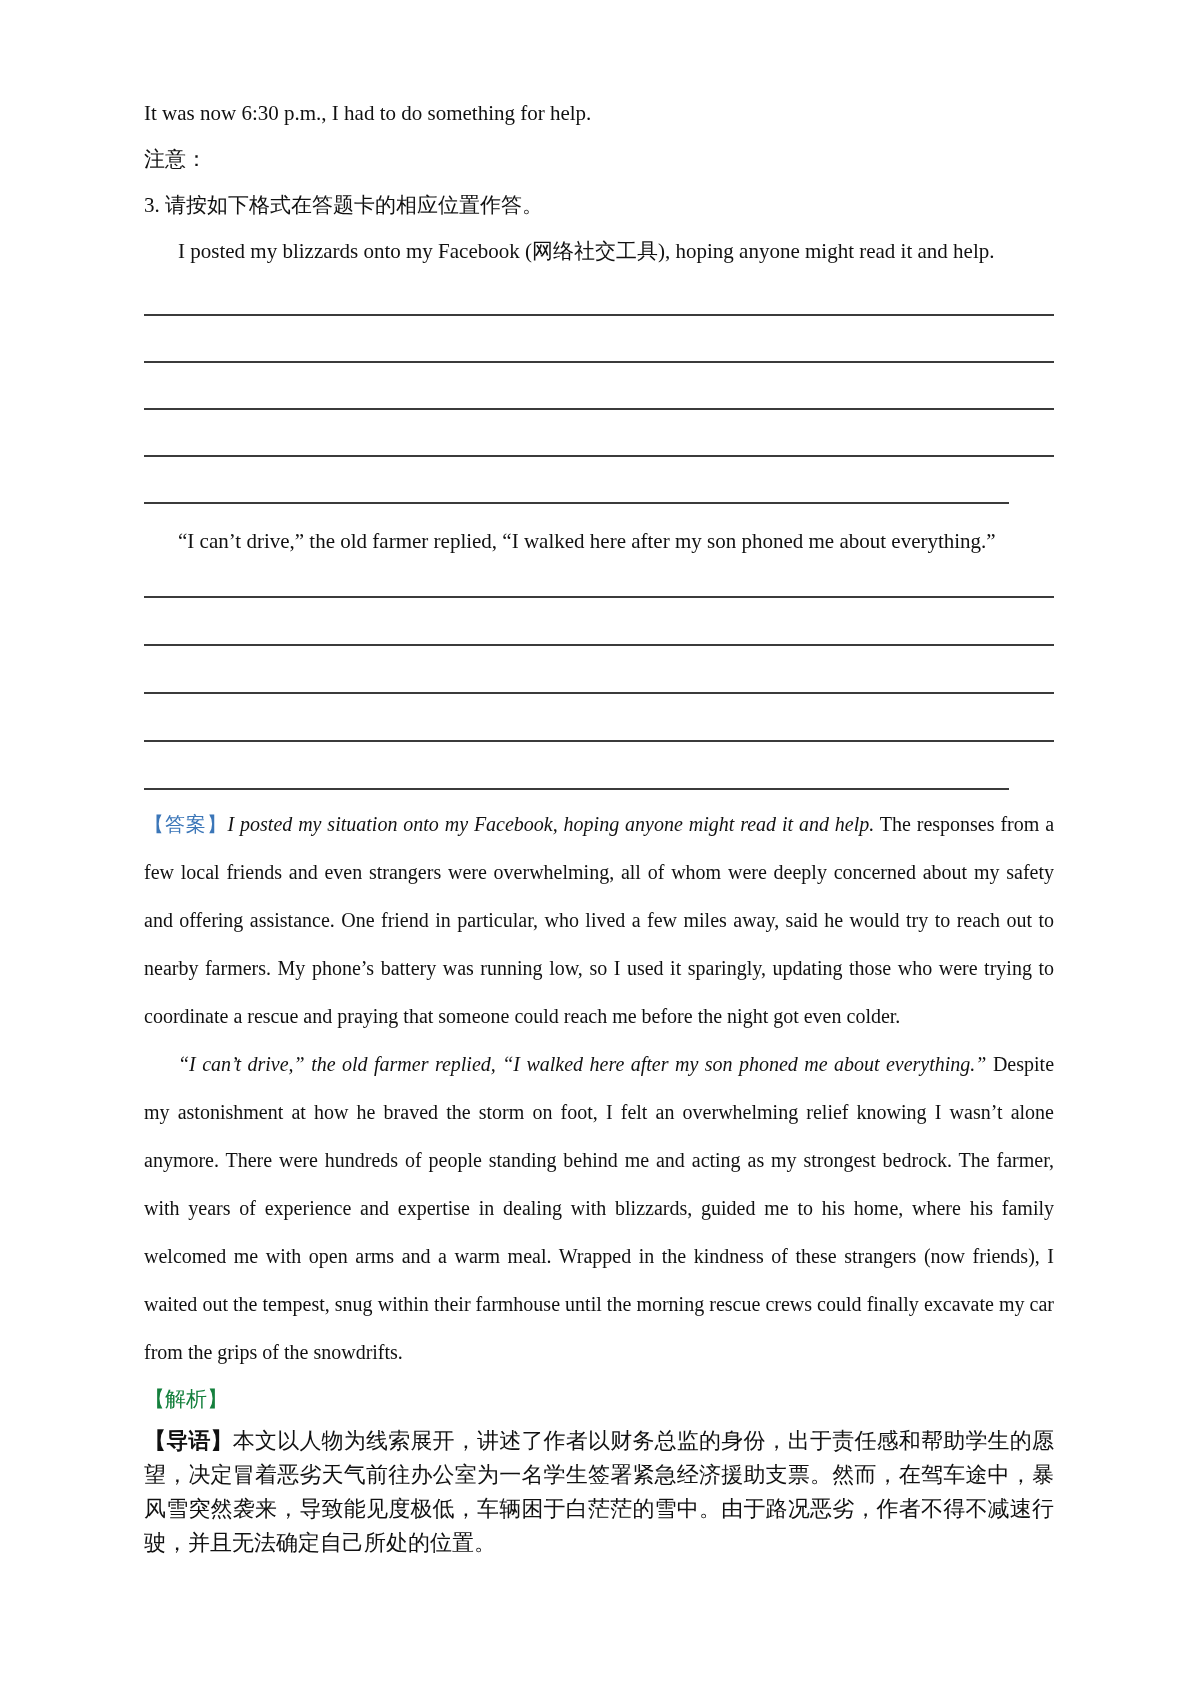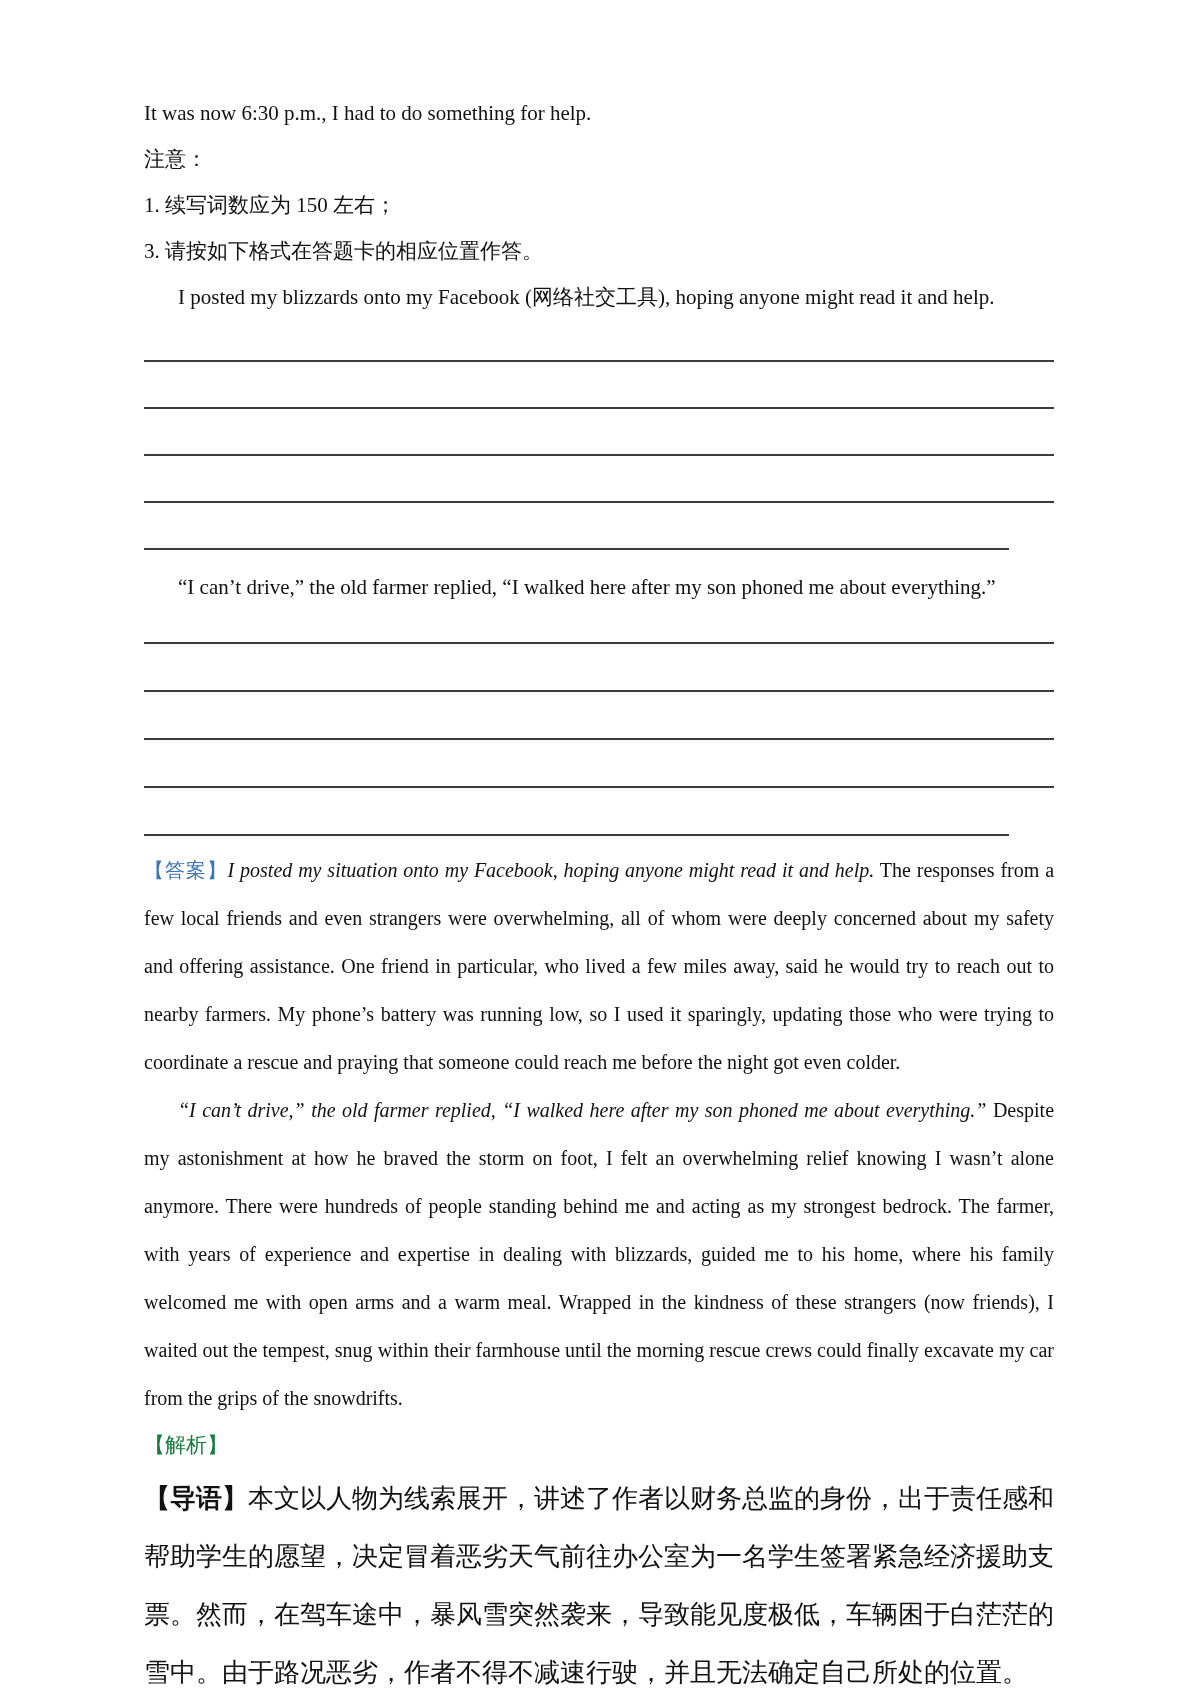--- a/index.html
+++ b/index.html
@@ -54,34 +54,33 @@
   .blue-label { color: #3b76b8; }
   .para2 { text-indent: 34px; }
 
   .analysis-label {
     font-size: 21px;
     line-height: 46px;
     color: #15803d;
   }
   .cn-para {
     margin-top: 2px;
-    font-size: 26px;
-    line-height: 58px;
+    font-size: 22px;
+    line-height: 34px;
     text-align: justify;
   }
   .bold { font-weight: bold; }
 </style>
 </head>
 <body>
 
 <div class="page">
 
   <p class="intro-line first-block">It was now 6:30 p.m., I had to do something for help.</p>
   <p class="intro-line">注意：</p>
-  <p class="intro-line">1. 续写词数应为 150 左右；</p>
   <p class="intro-line">3. 请按如下格式在答题卡的相应位置作答。</p>
   <p class="intro-line indent">I posted my blizzards onto my Facebook (网络社交工具), hoping anyone might read it and help.</p>
 
   <div class="line-group g1">
     <div class="wline"></div>
     <div class="wline"></div>
     <div class="wline"></div>
     <div class="wline"></div>
     <div class="wline short"></div>
   </div>

